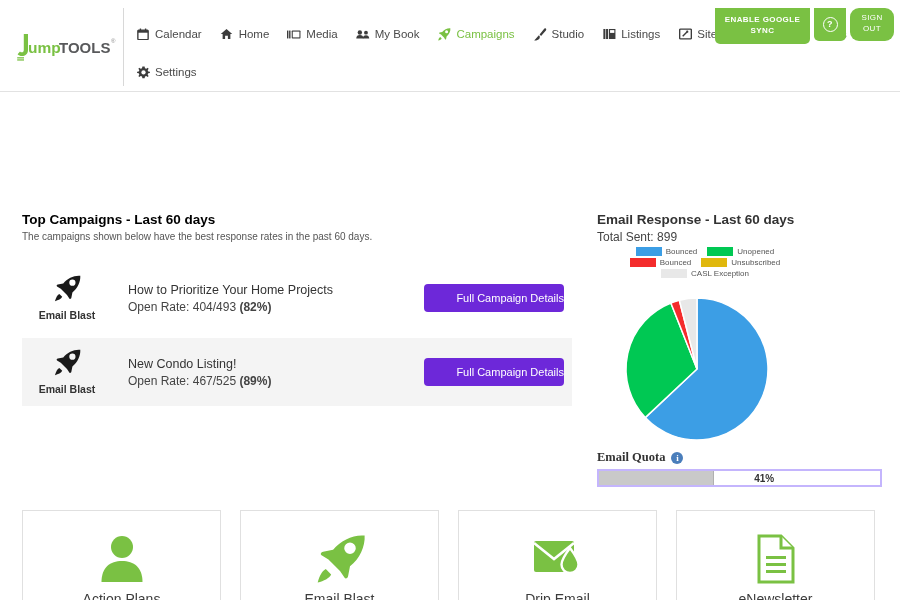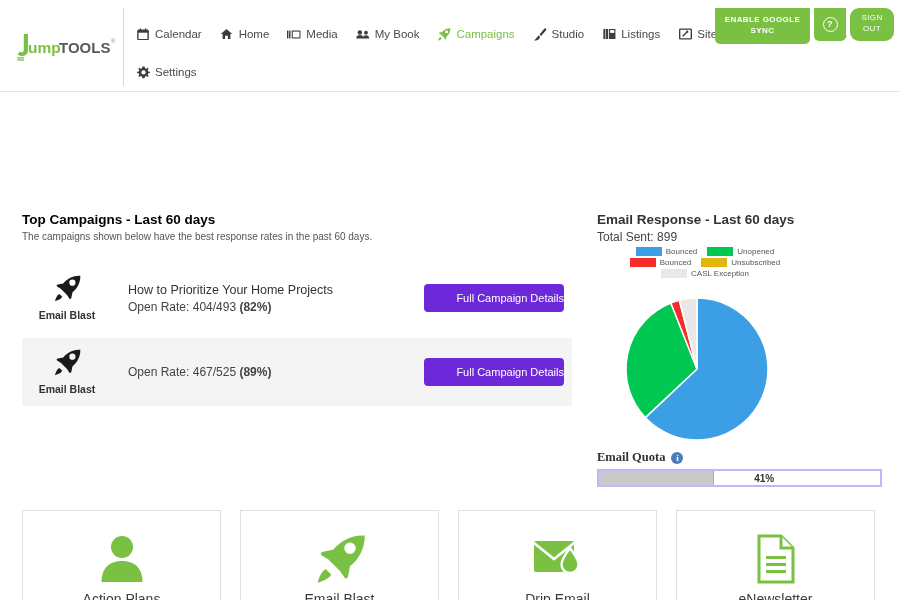--- a/index.html
+++ b/index.html
@@ -352,20 +352,21 @@
     <div class="camp-type">
       <span>
         <svg width="30" height="27" viewBox="0 0 14 13">
             <path d="M13.4 0.4 C10.5 0.1 7.2 1.6 5.2 4.1 L2.6 4.6 C2.1 4.7 1.8 5.2 2.2 5.5 L4 6.6 L7 9.6 L8.2 11.4 C8.5 11.8 9 11.5 9.1 11 L9.6 8.4 C12.1 6.5 13.6 3.2 13.4 0.4 Z M9.6 5.2 A1.5 1.5 0 1 1 9.6 2.2 A1.5 1.5 0 0 1 9.6 5.2 Z" fill="#1a1a1a"></path>
             <path d="M3.3 9.1 C2.3 9.6 1.6 11 1.2 12.6 C2.8 12.2 4.2 11.5 4.7 10.5 Z" fill="#1a1a1a"></path>
           </svg>
       </span>
       <span class="camp-type-label">Email Blast</span>
     </div>
     <div class="camp-info">
+      <div class="camp-name">New Condo Listing!</div>
       <div class="camp-rate"><span>Open Rate: 467/525 </span><b>(89%)</b></div>
     </div>
     <button class="btn-blue">Full Campaign Details</button>
   </div>
 
   <div class="resp-title">Email Response - Last 60 days</div>
   <div class="resp-sent">Total Sent: 899</div>
 
   <div class="legend">
     <div class="legend-row">

